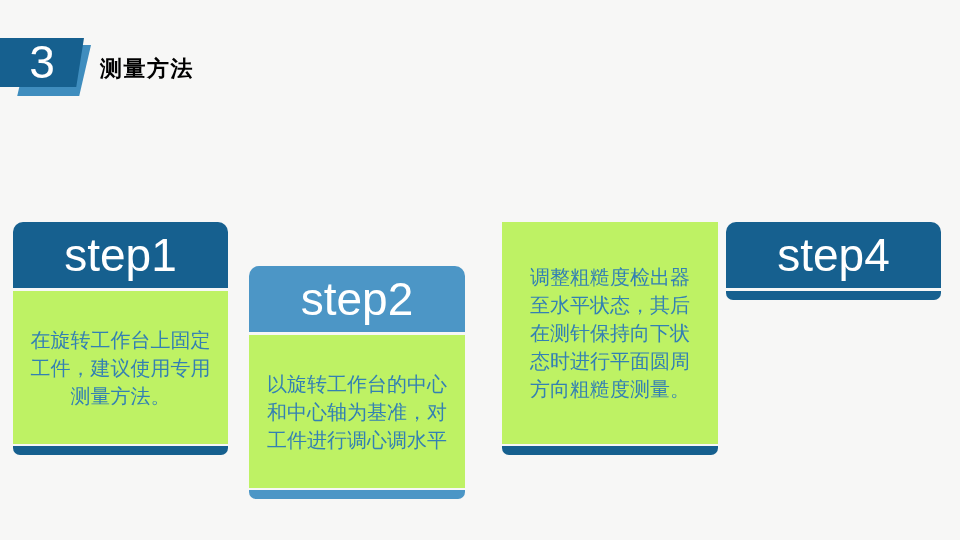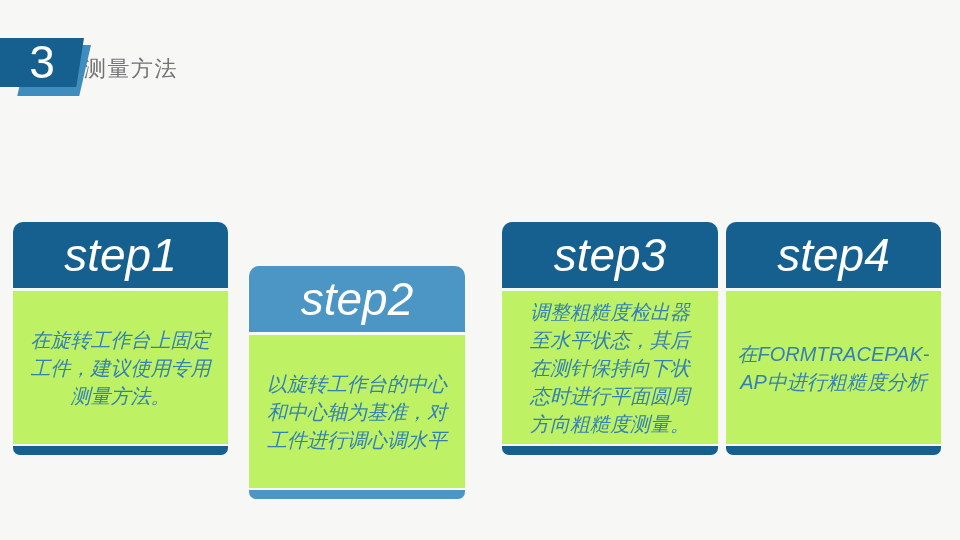--- a/index.html
+++ b/index.html
@@ -25,27 +25,27 @@
     transform: skewX(-9deg); transform-origin: 0 0;
     z-index: 2;
   }
   .badge-number {
     position: absolute; left: 0; top: 37px; width: 84px; height: 50px;
     z-index: 3;
     display: flex; align-items: center; justify-content: center;
     color: #ffffff; font-size: 46px; font-weight: 400; line-height: 1;
   }
   .page-title {
-    position: absolute; left: 84px; top: 56px;
-    color: #737373; font-size: 22px; font-weight: normal;
+    position: absolute; left: 100px; top: 56px;
+    color: #000000; font-size: 22px; font-weight: bold;
     letter-spacing: 1.5px; line-height: 1.2;
   }
 
   
-  .cards { position: absolute; top: 222px; left: 0; width: 804px; height: 233px; font-style: italic; }
+  .cards { position: absolute; top: 222px; left: 0; width: 804px; height: 233px; }
   .step-card {
     position: absolute; top: 0; height: 233px;
     display: flex; flex-direction: column;
   }
   .step-card:nth-of-type(1) { left: 13px;  width: 215px; }
   .step-card:nth-of-type(2) { left: 249px; width: 216px; margin-top: 44px; }
   .step-card:nth-of-type(3) { left: 502px; width: 216px; }
   .step-card:nth-of-type(4) { left: 726px; width: 215px; }
 
   .step-card-header {
@@ -105,37 +105,30 @@
     </div>
     <div class="step-card-body">
       <div class="step-card-text">以旋转工作台的中心
 和中心轴为基准，对
 工件进行调心调水平</div>
     </div>
     <div class="step-card-footer"></div>
   </div>
 
   <div class="step-card" data-variant="dark">
-    <div class="step-card-header">
-      <span>step3</span>
-    </div>
     <div class="step-card-body">
       <div class="step-card-text">调整粗糙度检出器
 至水平状态，其后
 在测针保持向下状
 态时进行平面圆周
 方向粗糙度测量。</div>
     </div>
     <div class="step-card-footer"></div>
   </div>
 
   <div class="step-card" data-variant="dark">
     <div class="step-card-header">
       <span>step4</span>
     </div>
-    <div class="step-card-body">
-      <div class="step-card-text">在FORMTRACEPAK-
-AP中进行粗糙度分析</div>
-    </div>
     <div class="step-card-footer"></div>
   </div>
 
 </div>
 
 </body></html>

